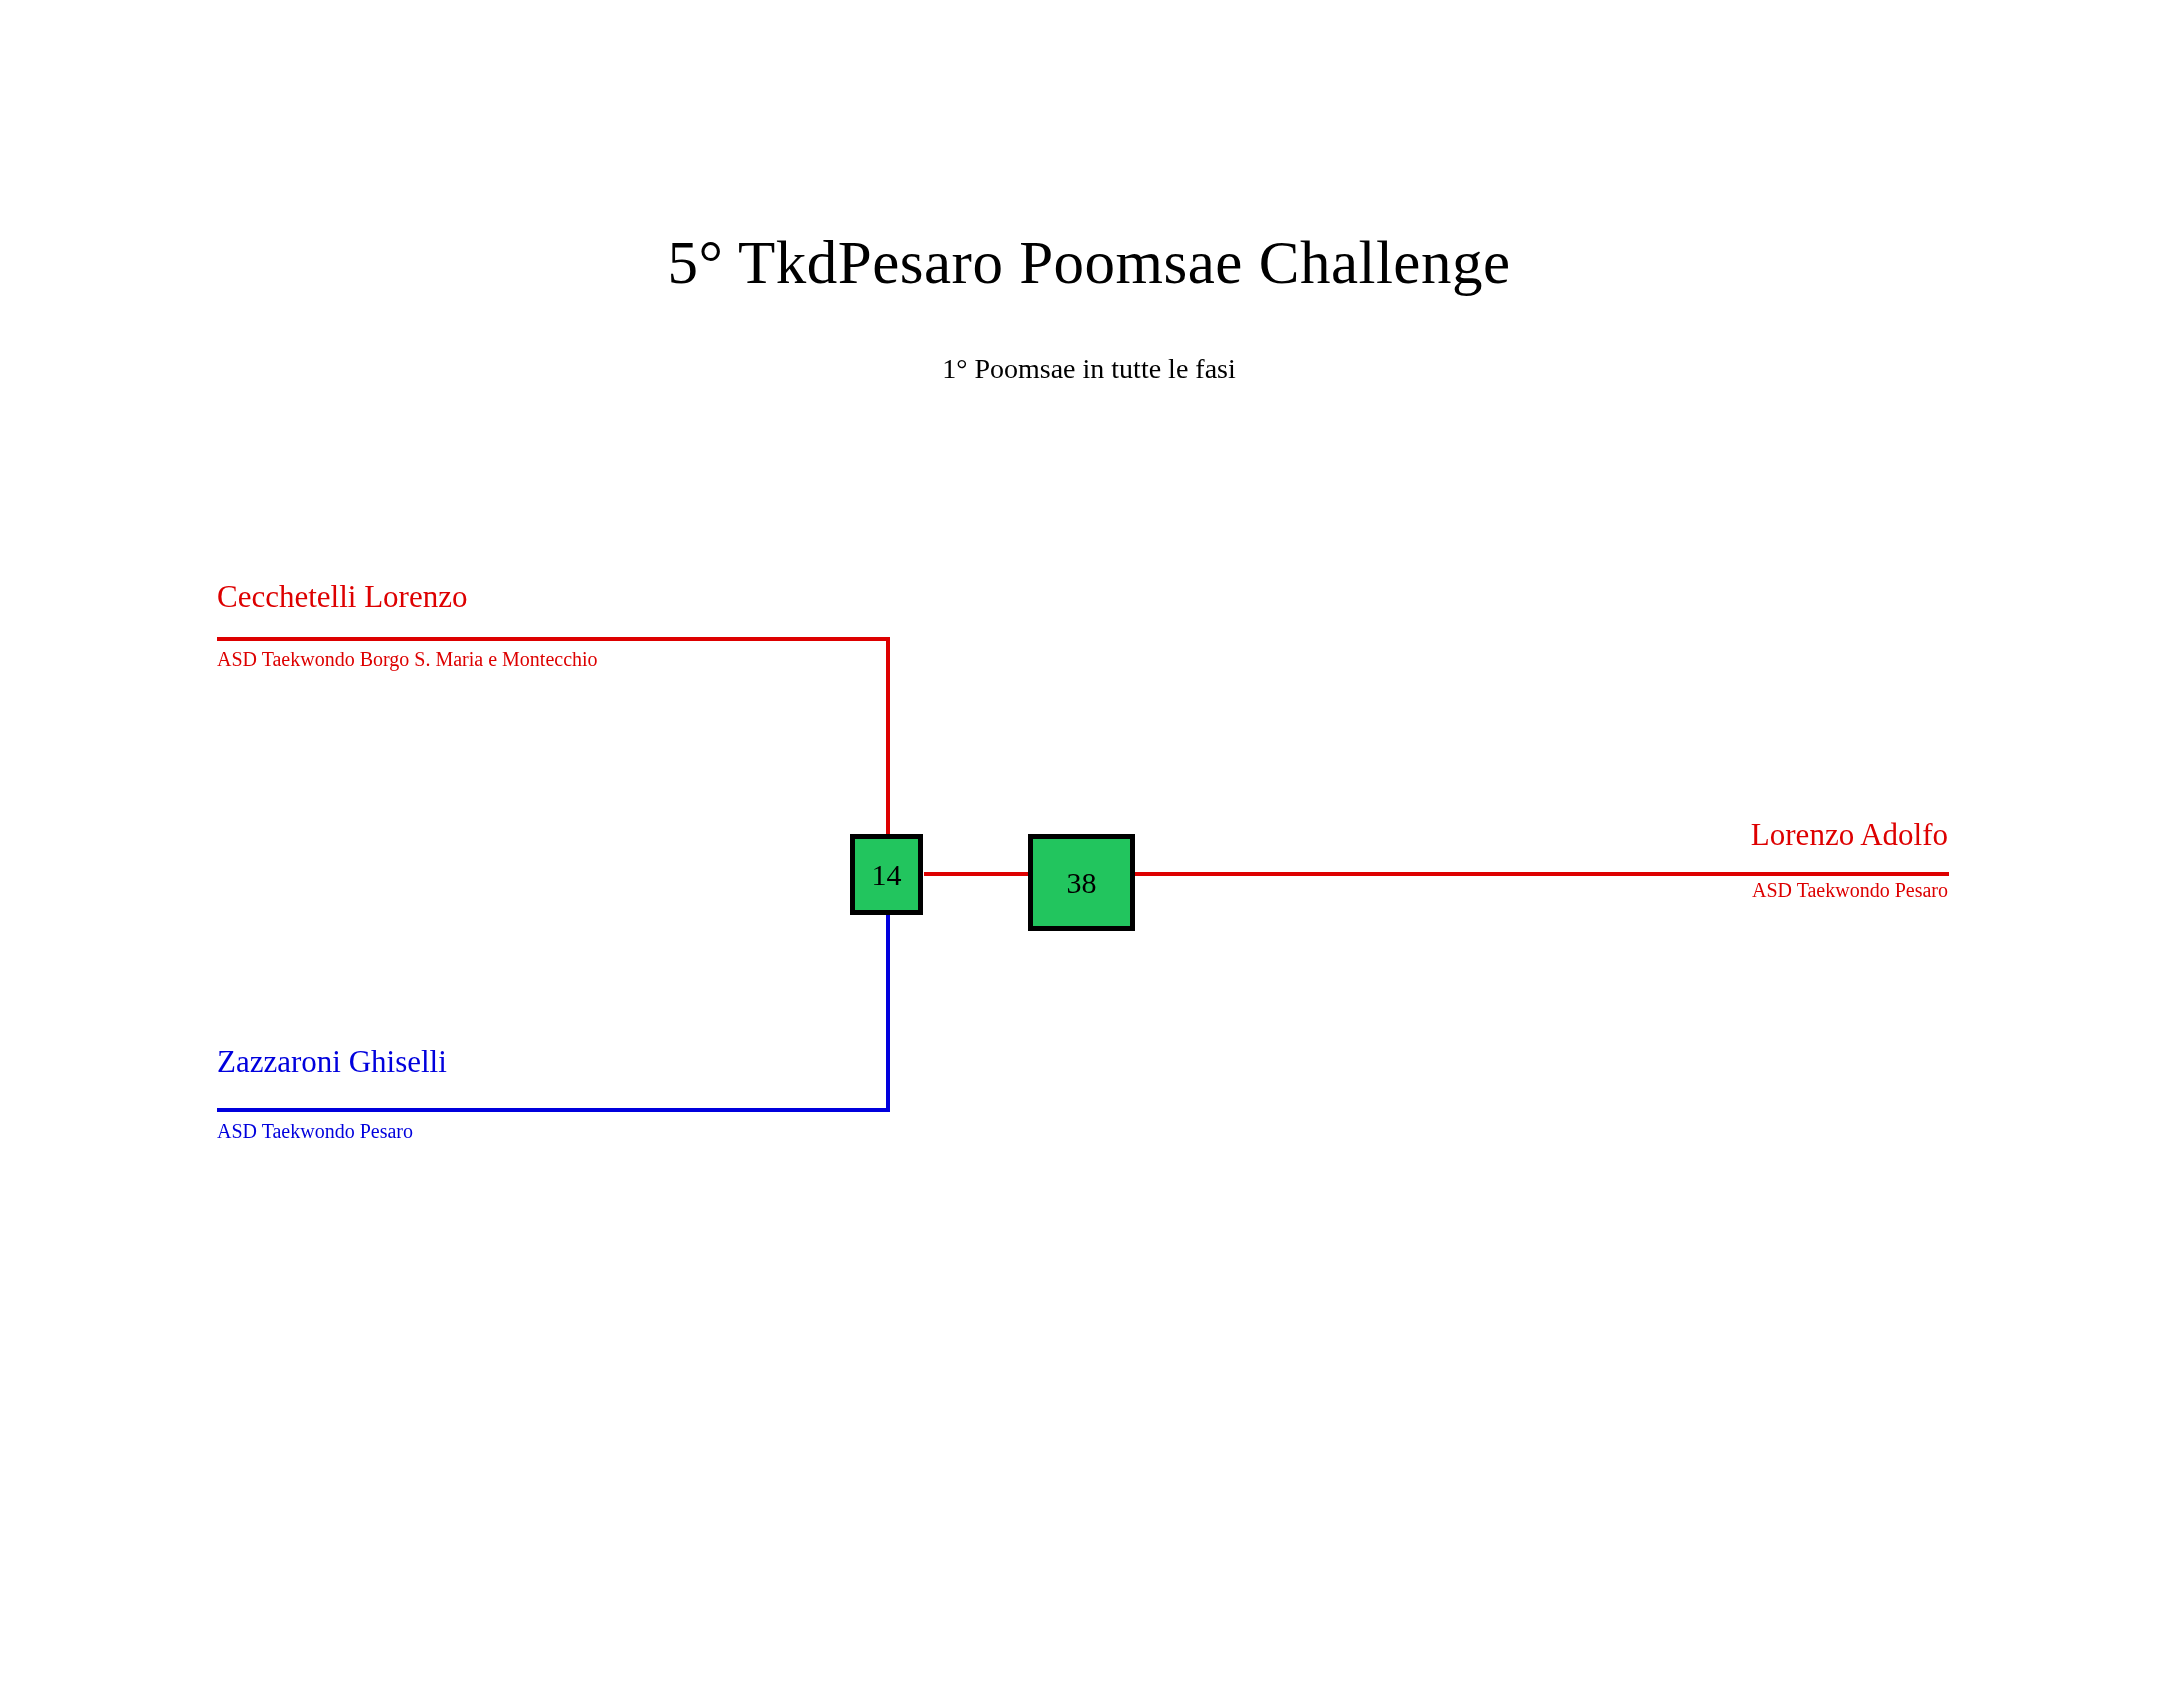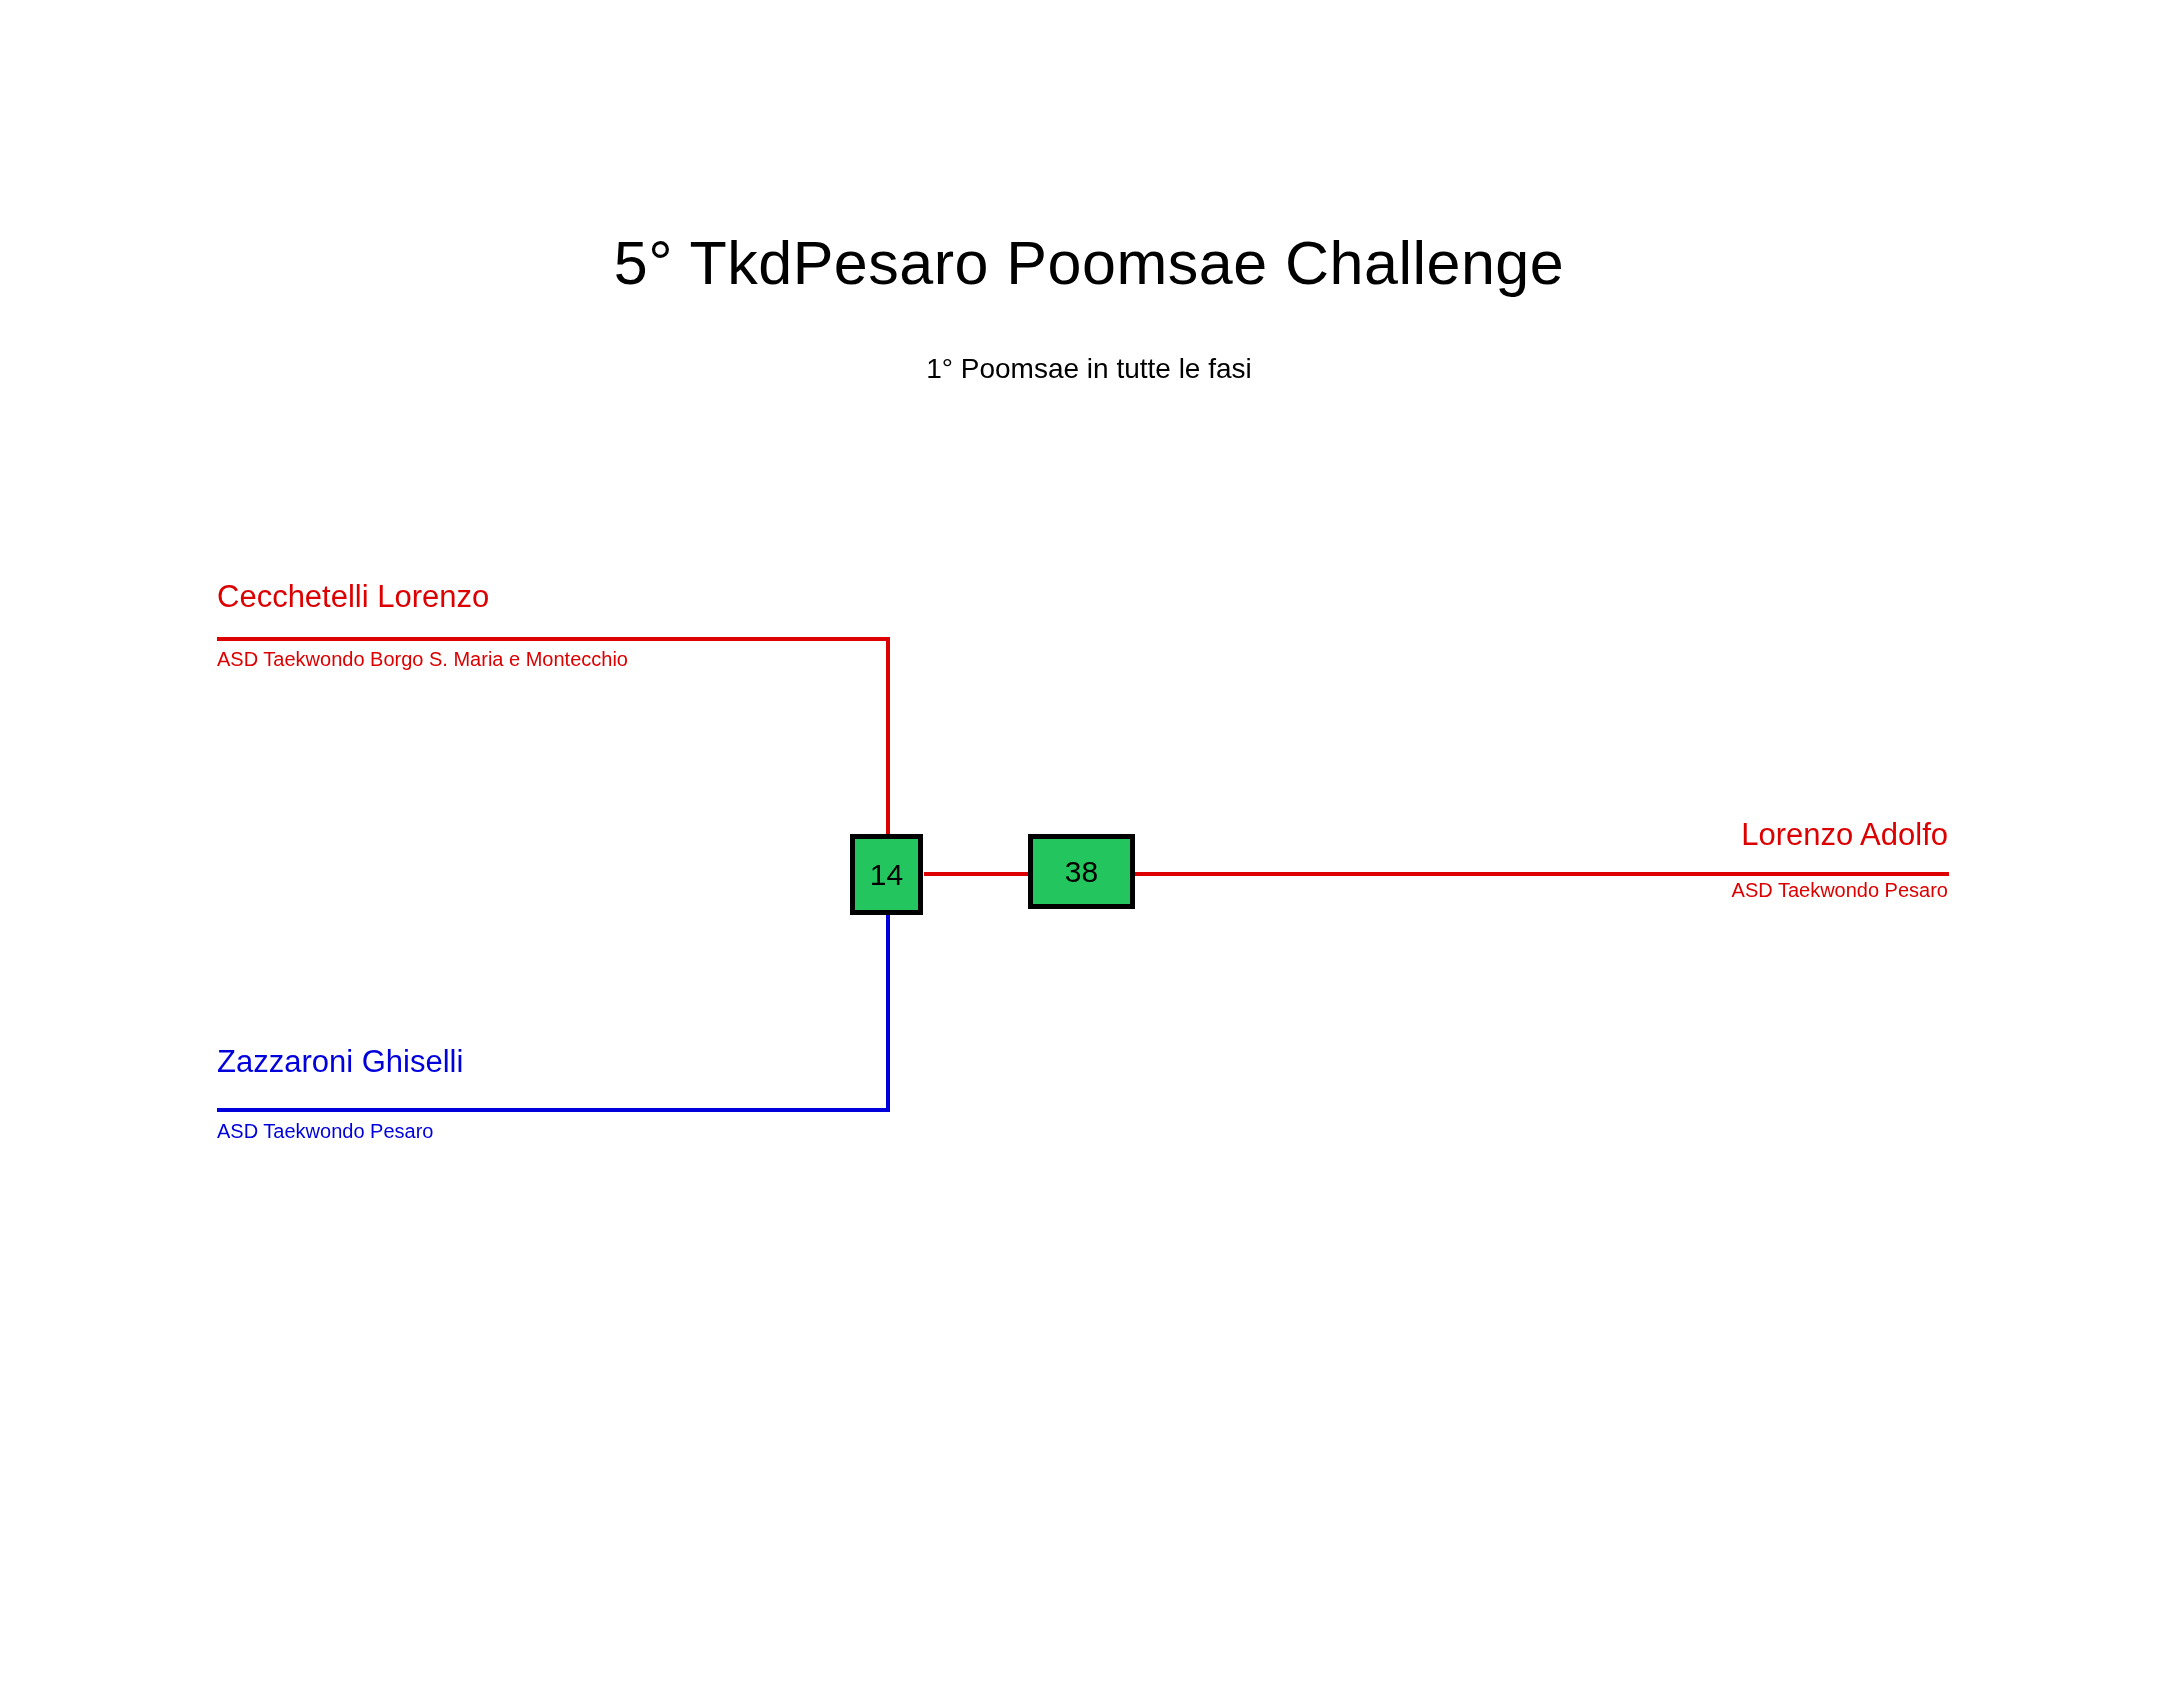--- a/index.html
+++ b/index.html
@@ -11,21 +11,21 @@
   html, body {
     margin: 0;
     padding: 0;
     background: #ffffff;
   }
   .page {
     position: relative;
     width: 2178px;
     height: 1683px;
     background: #ffffff;
-    font-family: Liberation Sans, sans-serif;
+    font-family: Liberation Serif, serif;
     color: var(--ink);
     overflow: hidden;
   }
 
   
   .header {
     position: absolute;
     top: 228px;
     left: 0;
     width: 100%;
@@ -87,21 +87,21 @@
     position: absolute;
     z-index: 2;
     background: #22c55e;
     border: 5px solid var(--ink);
     display: flex;
     align-items: center;
     justify-content: center;
     font-size: 30px;
   }
   .box14 { left: 850px;  top: 834px; width: 73px;  height: 81px; }
-  .box38 { left: 1028px; top: 834px; width: 107px; height: 75px; }
+  .box38 { left: 1028px; top: 834px; width: 107px; height: 97px; }
 
   .mid-line    { left: 924px;  top: 872px; width: 104px; height: 4px; }
   .winner-line { left: 1135px; top: 872px; width: 814px; height: 4px; }
 
   
   .winner-name { right: 230px; top: 817px; text-align: right; }
   .winner-club { right: 230px; top: 879px; text-align: right; }
 </style>
 </head>
 <body>

